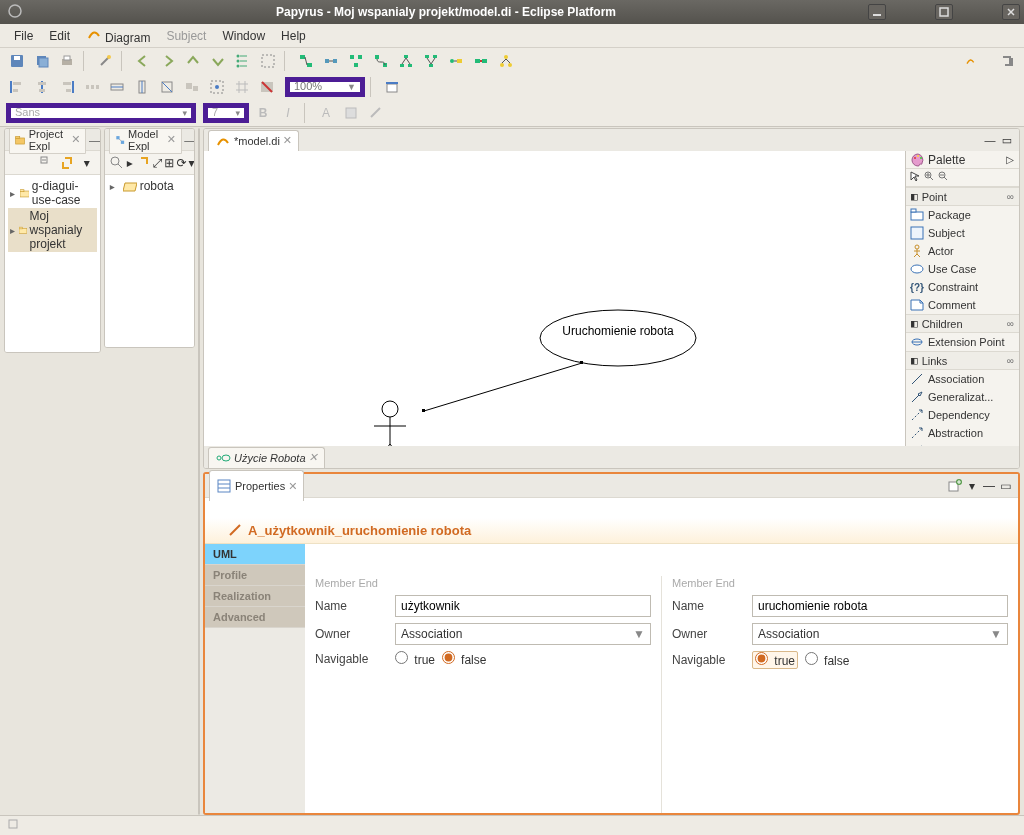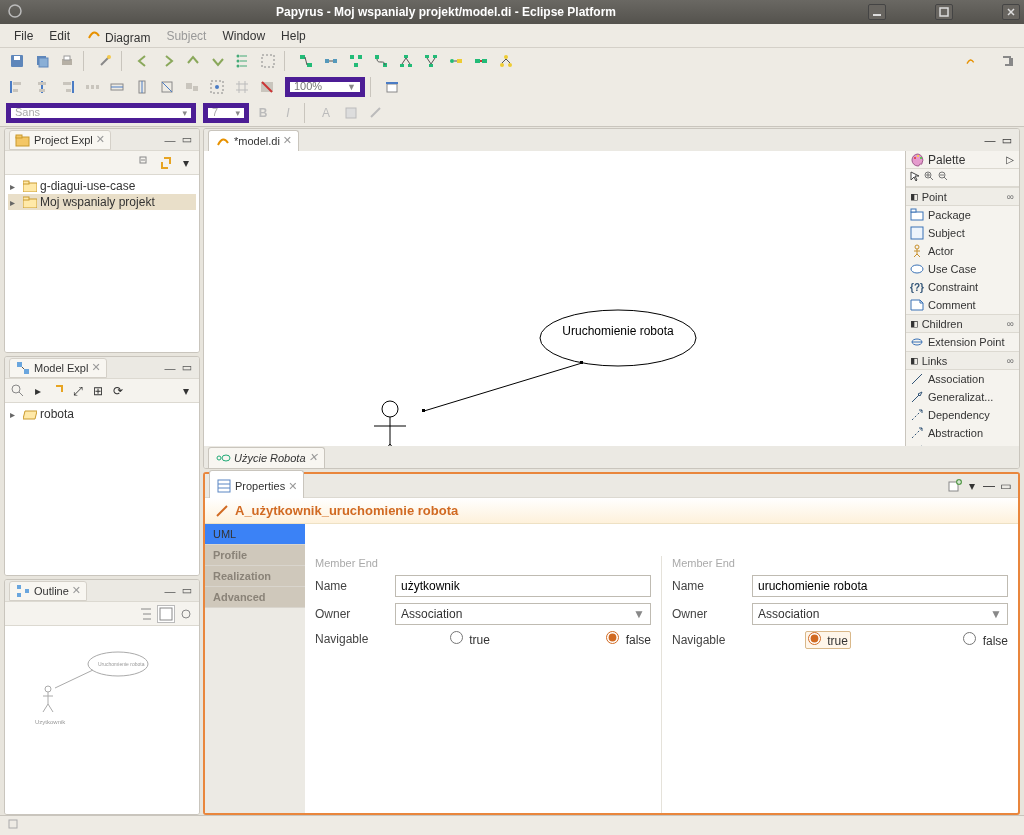--- a/index.html
+++ b/index.html
@@ -20,21 +20,21 @@
 .toolbar-row { height:26px; display:flex; align-items:center; padding:0 6px; gap:3px; }
 .tbtn { width:22px; height:22px; display:flex; align-items:center; justify-content:center; border:1px solid transparent; border-radius:2px; }
 .tbtn svg { width:16px; height:16px; }
 .tsep { width:6px; height:20px; border-left:1px solid #c9c5bd; margin:0 2px; }
 .tcombo { height:20px; border:5px solid #4c1d95; background:#fff; display:flex; align-items:flex-end; padding:0 4px; font-size:11px; color:#777; }
 .tcombo .arrow { margin-left:auto; color:#888; font-size:9px; }
 .disabled-txt { color:#aaa; }
 
 .workspace { position:absolute; top:128px; bottom:20px; left:4px; right:4px; display:flex; gap:3px; }
 
-.leftcol { width:196px; display:flex; flex-direction:column; gap:3px; }
+.leftcol { width:196px; display:flex; flex-direction:row; gap:3px; }
 .midcol { flex:1; display:flex; flex-direction:column; gap:3px; }
 
 .panel { background:#f5f3ee; border:1px solid #c9c5bd; border-radius:3px; display:flex; flex-direction:column; overflow:hidden; }
 .panel-head { height:22px; display:flex; align-items:center; padding:0 4px; background:#ebe9e3; border-bottom:1px solid #dcd9d1; font-size:11px; }
 .panel-head .ptab { display:flex; align-items:center; gap:3px; padding:1px 5px; background:#f8f6f1; border:1px solid #d4d0c8; border-radius:3px 3px 0 0; }
 .panel-head .pright { margin-left:auto; display:flex; gap:1px; }
 .panel-head .pright .hb { width:16px; height:16px; display:flex; align-items:center; justify-content:center; font-size:11px; color:#555; }
 .panel-subtb { height:24px; display:flex; align-items:center; justify-content:flex-end; padding:0 4px; gap:2px; border-bottom:1px solid #dcd9d1; }
 .panel-subtb .hb { width:18px; height:18px; display:flex; align-items:center; justify-content:center; }
 .panel-body { flex:1; background:#fff; overflow:auto; padding:3px; font-size:12px; }
@@ -58,30 +58,30 @@
 .palette-item .pi-icon { width:14px; height:14px; display:flex; align-items:center; justify-content:center; }
 
 .bottom-tabs { height:22px; display:flex; align-items:center; padding:0 4px; background:#ebe9e3; }
 .bottom-tabs .etab { display:flex; align-items:center; gap:3px; padding:2px 6px; background:#f8f6f1; border:1px solid #c9c5bd; border-bottom:none; border-radius:3px 3px 0 0; font-size:11px;font-style:italic; }
 
 .properties { border:2px solid #e9863c; border-radius:3px; display:flex; flex-direction:column; flex:1; background:#fff; }
 .prop-tabhead { height:24px; display:flex; align-items:center; padding:0 4px; background:#ebe9e3; border-bottom:1px solid #dcd9d1; }
 .prop-tabhead .ptab { display:flex; align-items:center; gap:3px; padding:7px 6px; background:#fff; border:1px solid #c9c5bd; border-bottom:none; border-radius:3px 3px 0 0; font-size:11px; }
 .prop-tabhead .pright { margin-left:auto; display:flex; gap:1px; }
 .prop-tabhead .pright .hb { width:16px;height:16px;display:flex;align-items:center;justify-content:center; }
-.prop-title { padding:5px 10px; color:#d16a22; font-weight:bold; font-size:13px; background:linear-gradient(#fff,#fef1db); border-bottom:1px solid #eee1c4; display:flex; align-items:flex-end; gap:6px; }
+.prop-title { padding:5px 23px; color:#d16a22; font-weight:bold; font-size:13px; background:linear-gradient(#fff,#fef1db); border-bottom:1px solid #eee1c4; display:flex; align-items:flex-start; gap:6px;margin-top:20px; }
 .prop-body { display:flex; flex:1; }
 .prop-side { width:100px; background:#eceae4; display:flex; flex-direction:column; font-size:11px; }
 .prop-side .psitem { padding:4px 8px; border-bottom:1px solid #d9d5cd;font-weight:bold; }
-.prop-side .psitem.active { background:#3b82f6; font-weight:normal; }
+.prop-side .psitem.active { background:#7dd3fc; font-weight:bold; }
 .prop-side .psitem.dim { background:#cfc8bb; color:#8a8378; }
 .prop-cols { flex:1; display:flex;margin-top:32px; }
 .prop-col { flex:1; padding:6px 10px; position:relative; }
 .prop-col + .prop-col { border-left:1px solid #e5e2da; }
-.prow { display:flex; align-items:center; margin:6px 0;justify-content:space-between; }
+.prow { display:flex; align-items:center; margin:6px 0; }
 .prow .plbl { width:80px; font-size:12px; color:#444; }
 .ptxt { flex:1; height:22px; border:1px solid #bfbbb2; background:#fff; padding:0 5px; font-size:12px; }
 .pselect { flex:1; height:22px; border:1px solid #bfbbb2; background:#fff; display:flex; align-items:center; padding:0 5px; }
 .pselect .arrow { margin-left:auto; color:#888; }
 .radio { margin-right:3px; }
 .radio.sel { accent-color:#d16a22; }
 .rbox { border:1px solid #d9b88a; border-radius:2px; padding:0 2px; background:#fff6ea; }
 
 .statusbar { position:absolute; bottom:0; left:0; right:0; height:20px; background:#eeebe4; border-top:1px solid #c9c5bd; display:flex; align-items:center; padding:0 6px; }
 

